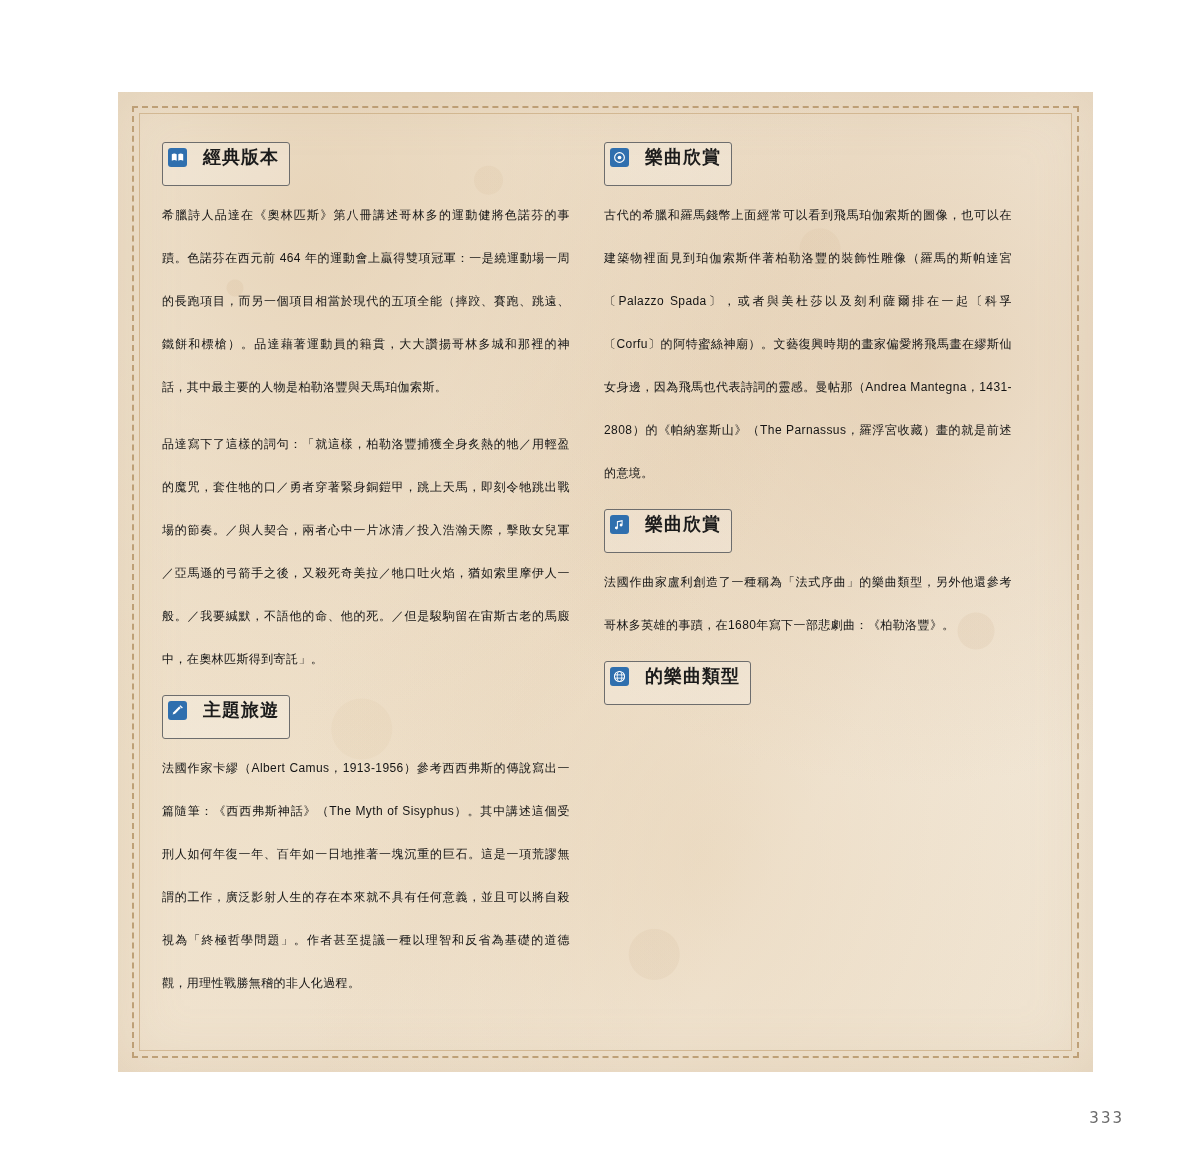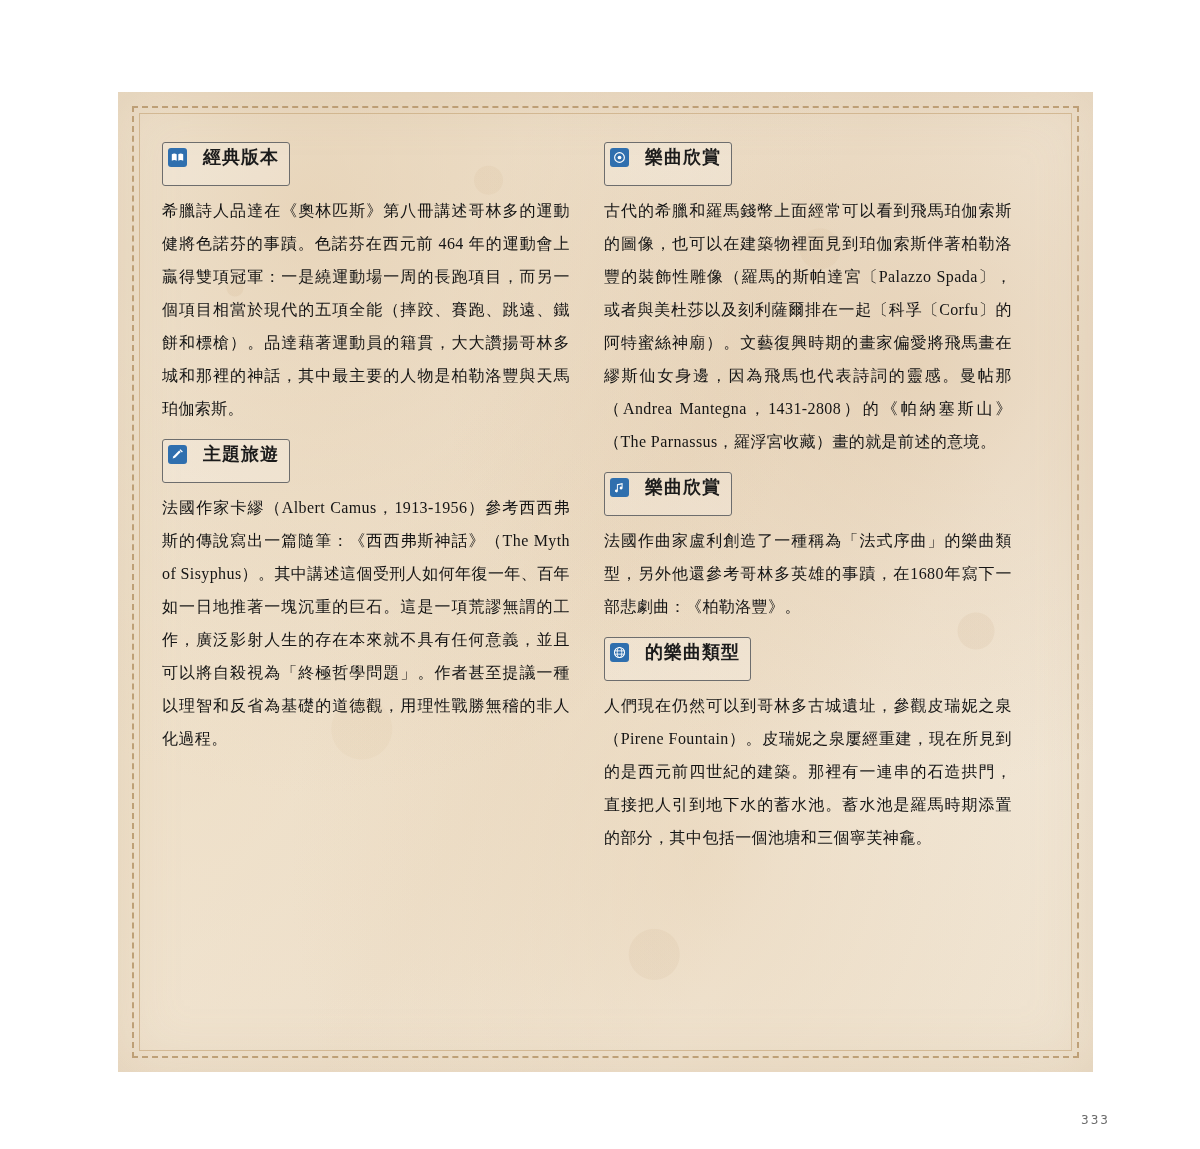--- a/index.html
+++ b/index.html
@@ -109,35 +109,35 @@
     font-size: 18px;
     font-weight: bold;
     letter-spacing: 1px;
     color: #1b1b1b;
     font-family: "DejaVu Sans", "Liberation Sans", sans-serif;
   }
 
   
   p.body {
     margin: 0 0 14px 0;
-    font-size: 16px;
-    line-height: 33px;
+    font-size: 12px;
+    line-height: 43px;
     color: #141414;
     text-align: justify;
     letter-spacing: 0.4px;
-    font-family: Liberation Serif, serif;
+    font-family: Liberation Sans, sans-serif;
   }
   .sec { margin-bottom: 12px; }
 
   
   .page-num {
     position: absolute;
-    right: 90px;
+    right: 76px;
     bottom: 22px;
-    font-size: 12px;
+    font-size: 15px;
     color: #6a6a6a;
     letter-spacing: 2px;
   }
 </style>
 </head>
 <body>
 
 <div class="page">
   <div class="sheet">
     <div class="grain"></div>
@@ -152,20 +152,21 @@
           <div class="sec-head">
             <span class="badge">
               <svg width="13" height="13" viewBox="0 0 16 16" aria-hidden="true">
                 <path d="M1 4c2-1.4 4-1.4 6 0v8c-2-1.4-4-1.4-6 0V4z" fill="#ffffff"></path>
                 <path d="M15 4c-2-1.4-4-1.4-6 0v8c2-1.4 4-1.4 6 0V4z" fill="#ffffff"></path>
               </svg>
             </span>
             <span class="label">經典版本</span>
           </div>
           <p class="body">希臘詩人品達在《奧林匹斯》第八冊講述哥林多的運動健將色諾芬的事蹟。色諾芬在西元前 464 年的運動會上贏得雙項冠軍：一是繞運動場一周的長跑項目，而另一個項目相當於現代的五項全能（摔跤、賽跑、跳遠、鐵餅和標槍）。品達藉著運動員的籍貫，大大讚揚哥林多城和那裡的神話，其中最主要的人物是柏勒洛豐與天馬珀伽索斯。</p>
+          <p class="body">品達寫下了這樣的詞句：「就這樣，柏勒洛豐捕獲全身炙熱的牠／用輕盈的魔咒，套住牠的口／勇者穿著緊身銅鎧甲，跳上天馬，即刻令牠跳出戰場的節奏。／與人契合，兩者心中一片冰清／投入浩瀚天際，擊敗女兒軍／亞馬遜的弓箭手之後，又殺死奇美拉／牠口吐火焰，猶如索里摩伊人一般。／我要緘默，不語他的命、他的死。／但是駿駒留在宙斯古老的馬廄中，在奧林匹斯得到寄託」。</p>
         </div>
 
         <div class="sec">
           <div class="sec-head">
             <span class="badge">
               <svg width="13" height="13" viewBox="0 0 16 16" aria-hidden="true">
                 <path d="M2 13l1-3 7-7 2 2-7 7-3 1z" fill="#ffffff"></path>
                 <path d="M11 2l3 3" stroke="#ffffff" stroke-width="1.6" fill="none"></path>
               </svg>
             </span>
@@ -207,21 +208,20 @@
           <div class="sec-head">
             <span class="badge">
               <svg width="13" height="13" viewBox="0 0 16 16" aria-hidden="true">
                 <circle cx="8" cy="8" r="6.2" fill="none" stroke="#ffffff" stroke-width="1.3"></circle>
                 <ellipse cx="8" cy="8" rx="2.8" ry="6.2" fill="none" stroke="#ffffff" stroke-width="1.1"></ellipse>
                 <path d="M1.9 6h12.2M1.9 10h12.2" stroke="#ffffff" stroke-width="1.1" fill="none"></path>
               </svg>
             </span>
             <span class="label">的樂曲類型</span>
           </div>
-          <p class="body">人們現在仍然可以到哥林多古城遺址，參觀皮瑞妮之泉（Pirene Fountain）。皮瑞妮之泉屢經重建，現在所見到的是西元前四世紀的建築。那裡有一連串的石造拱門，直接把人引到地下水的蓄水池。蓄水池是羅馬時期添置的部分，其中包括一個池塘和三個寧芙神龕。</p>
         </div>
 
       </div>
     </div>
   </div>
 
   <div class="page-num">333</div>
 </div>
 
 </body></html>

